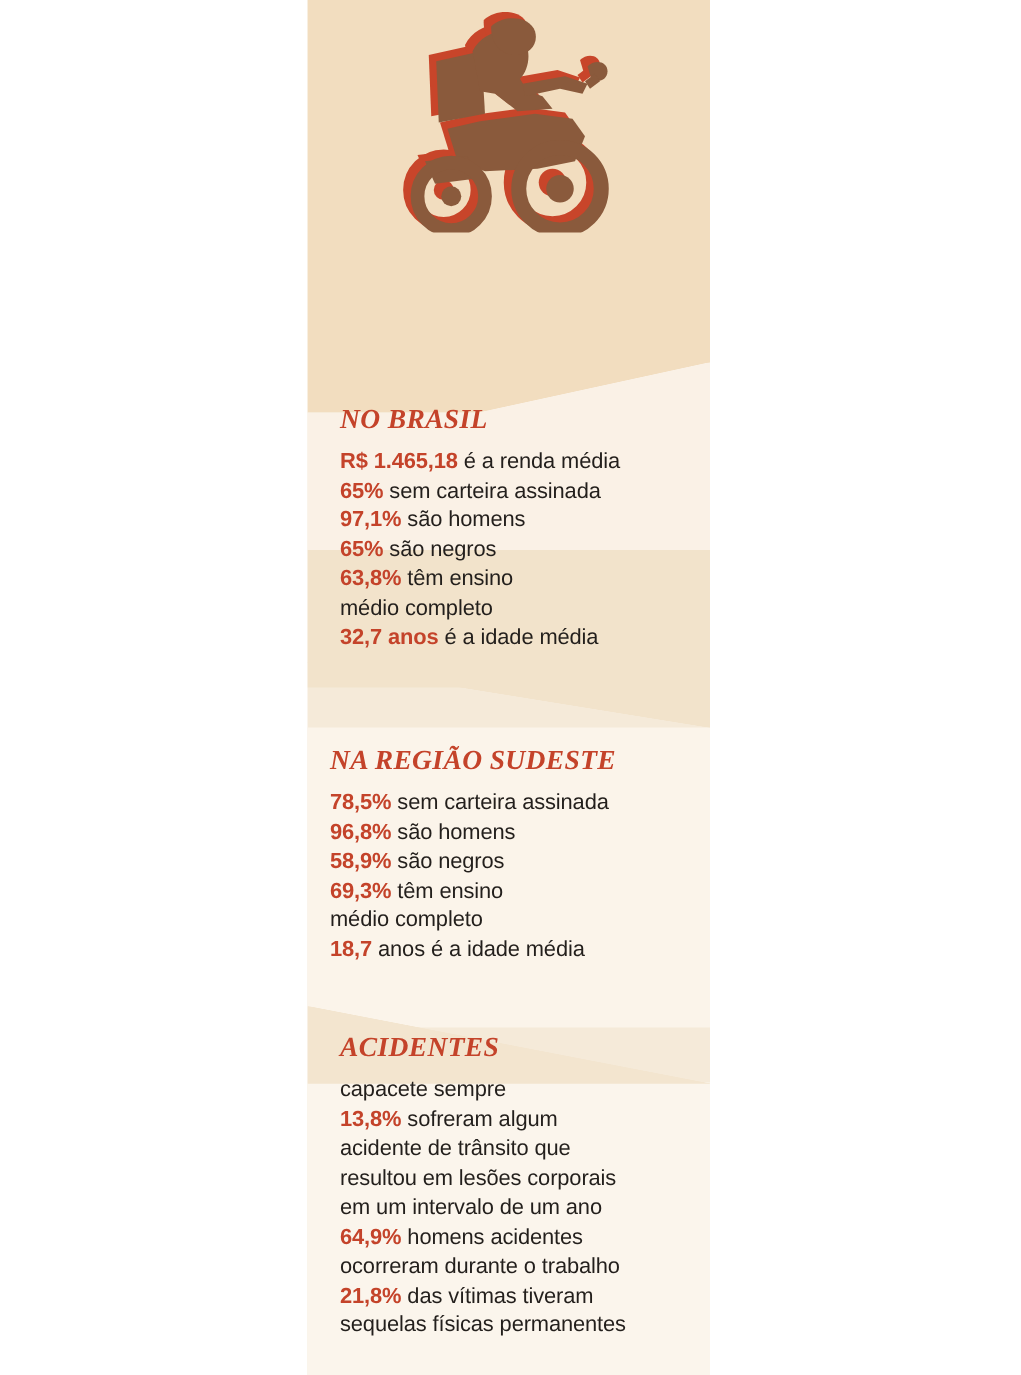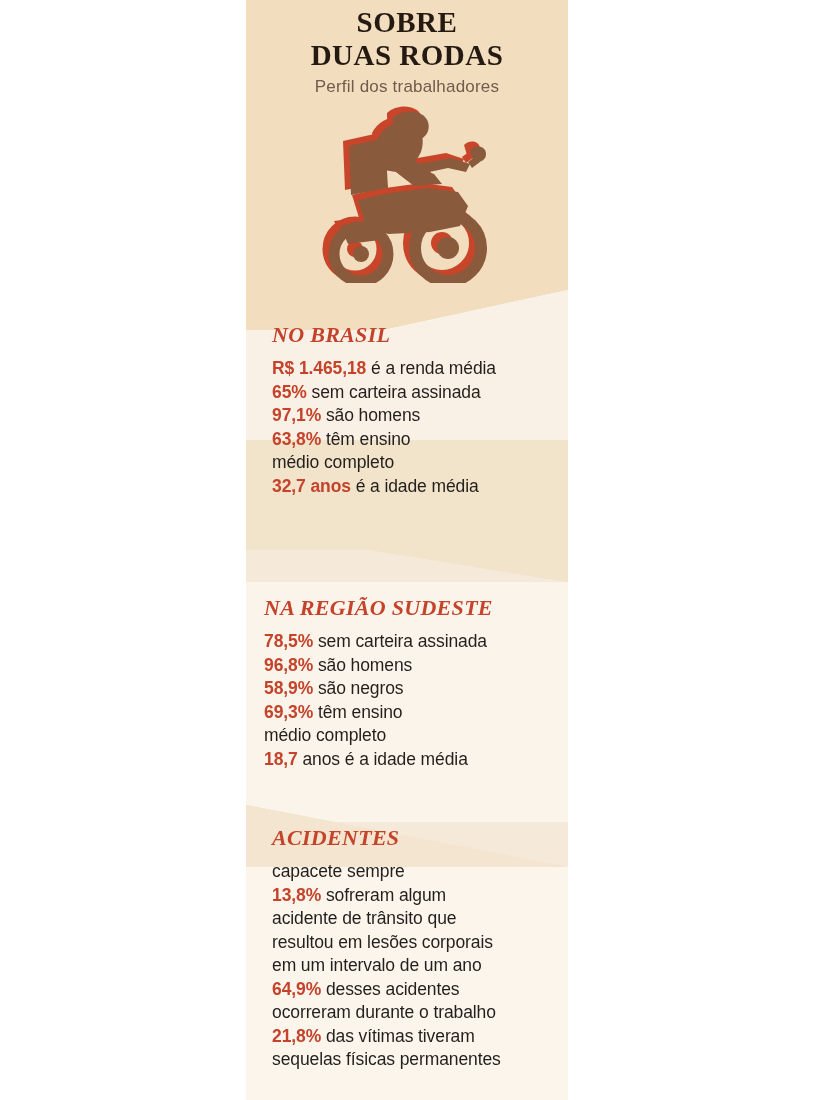--- a/index.html
+++ b/index.html
@@ -176,25 +176,20 @@
     <div class="band wedge-a"></div>
     <div class="band band-b"></div>
     <div class="band-b-lower"></div>
     <div class="band wedge-b"></div>
     <div class="band-c-lower"></div>
     <div class="band wedge-c"></div>
   </div>
 
   <div class="content">
 
-    <div class="header">
-      <div class="title-line title-1">SOBRE</div>
-      <div class="title-line title-2">DUAS RODAS</div>
-      <div class="subtitle">Perfil dos trabalhadores</div>
-    </div>
 
     <div class="illustration">
       <svg viewBox="0 0 190 180" width="190" height="180" aria-hidden="true">
 
         <g fill="#c8452a">
 
           <path d="M31 38 L67 30 L70 80 L33 87 Z"></path>
 
           <path d="M60 30 C68 14 88 10 98 18 C108 26 106 44 98 52
                    L104 62 L116 66 L124 76 L96 78 L78 64 L66 62 Z"></path>
@@ -238,20 +233,21 @@
         </g>
       </svg>
     </div>
 
     <div class="section sec-brasil">
       <div class="sec-head">NO BRASIL</div>
       <div class="stats">
           <span class="ln"><span class="hl">R$ 1.465,18</span><span> é a renda média</span></span>
           <span class="ln"><span class="hl">65%</span><span> sem carteira assinada</span></span>
           <span class="ln"><span class="hl">97,1%</span><span> são homens</span></span>
+          <span class="ln"><span class="hl">65%</span><span> são negros</span></span>
           <span class="ln"><span class="hl">63,8%</span><span> têm ensino</span></span>
           <span class="ln"><span>médio completo</span></span>
           <span class="ln"><span class="hl">32,7 anos</span><span> é a idade média</span></span>
         </div>
     </div>
 
     <div class="section sec-sudeste">
       <div class="sec-head">NA REGIÃO SUDESTE</div>
       <div class="stats">
           <span class="ln"><span class="hl">78,5%</span><span> sem carteira assinada</span></span>
@@ -264,21 +260,21 @@
     </div>
 
     <div class="section sec-acidentes">
       <div class="sec-head">ACIDENTES</div>
       <div class="stats">
           <span class="ln"><span>capacete sempre</span></span>
           <span class="ln"><span class="hl">13,8%</span><span> sofreram algum</span></span>
           <span class="ln"><span>acidente de trânsito que</span></span>
           <span class="ln"><span>resultou em lesões corporais</span></span>
           <span class="ln"><span>em um intervalo de um ano</span></span>
-          <span class="ln"><span class="hl">64,9%</span><span> desses acidentes</span></span>
+          <span class="ln"><span class="hl">64,9%</span><span> homens acidentes</span></span>
           <span class="ln"><span>ocorreram durante o trabalho</span></span>
           <span class="ln"><span class="hl">21,8%</span><span> das vítimas tiveram</span></span>
           <span class="ln"><span>sequelas físicas permanentes</span></span>
         </div>
     </div>
 
   </div>
 </div>
 
 </body></html>

